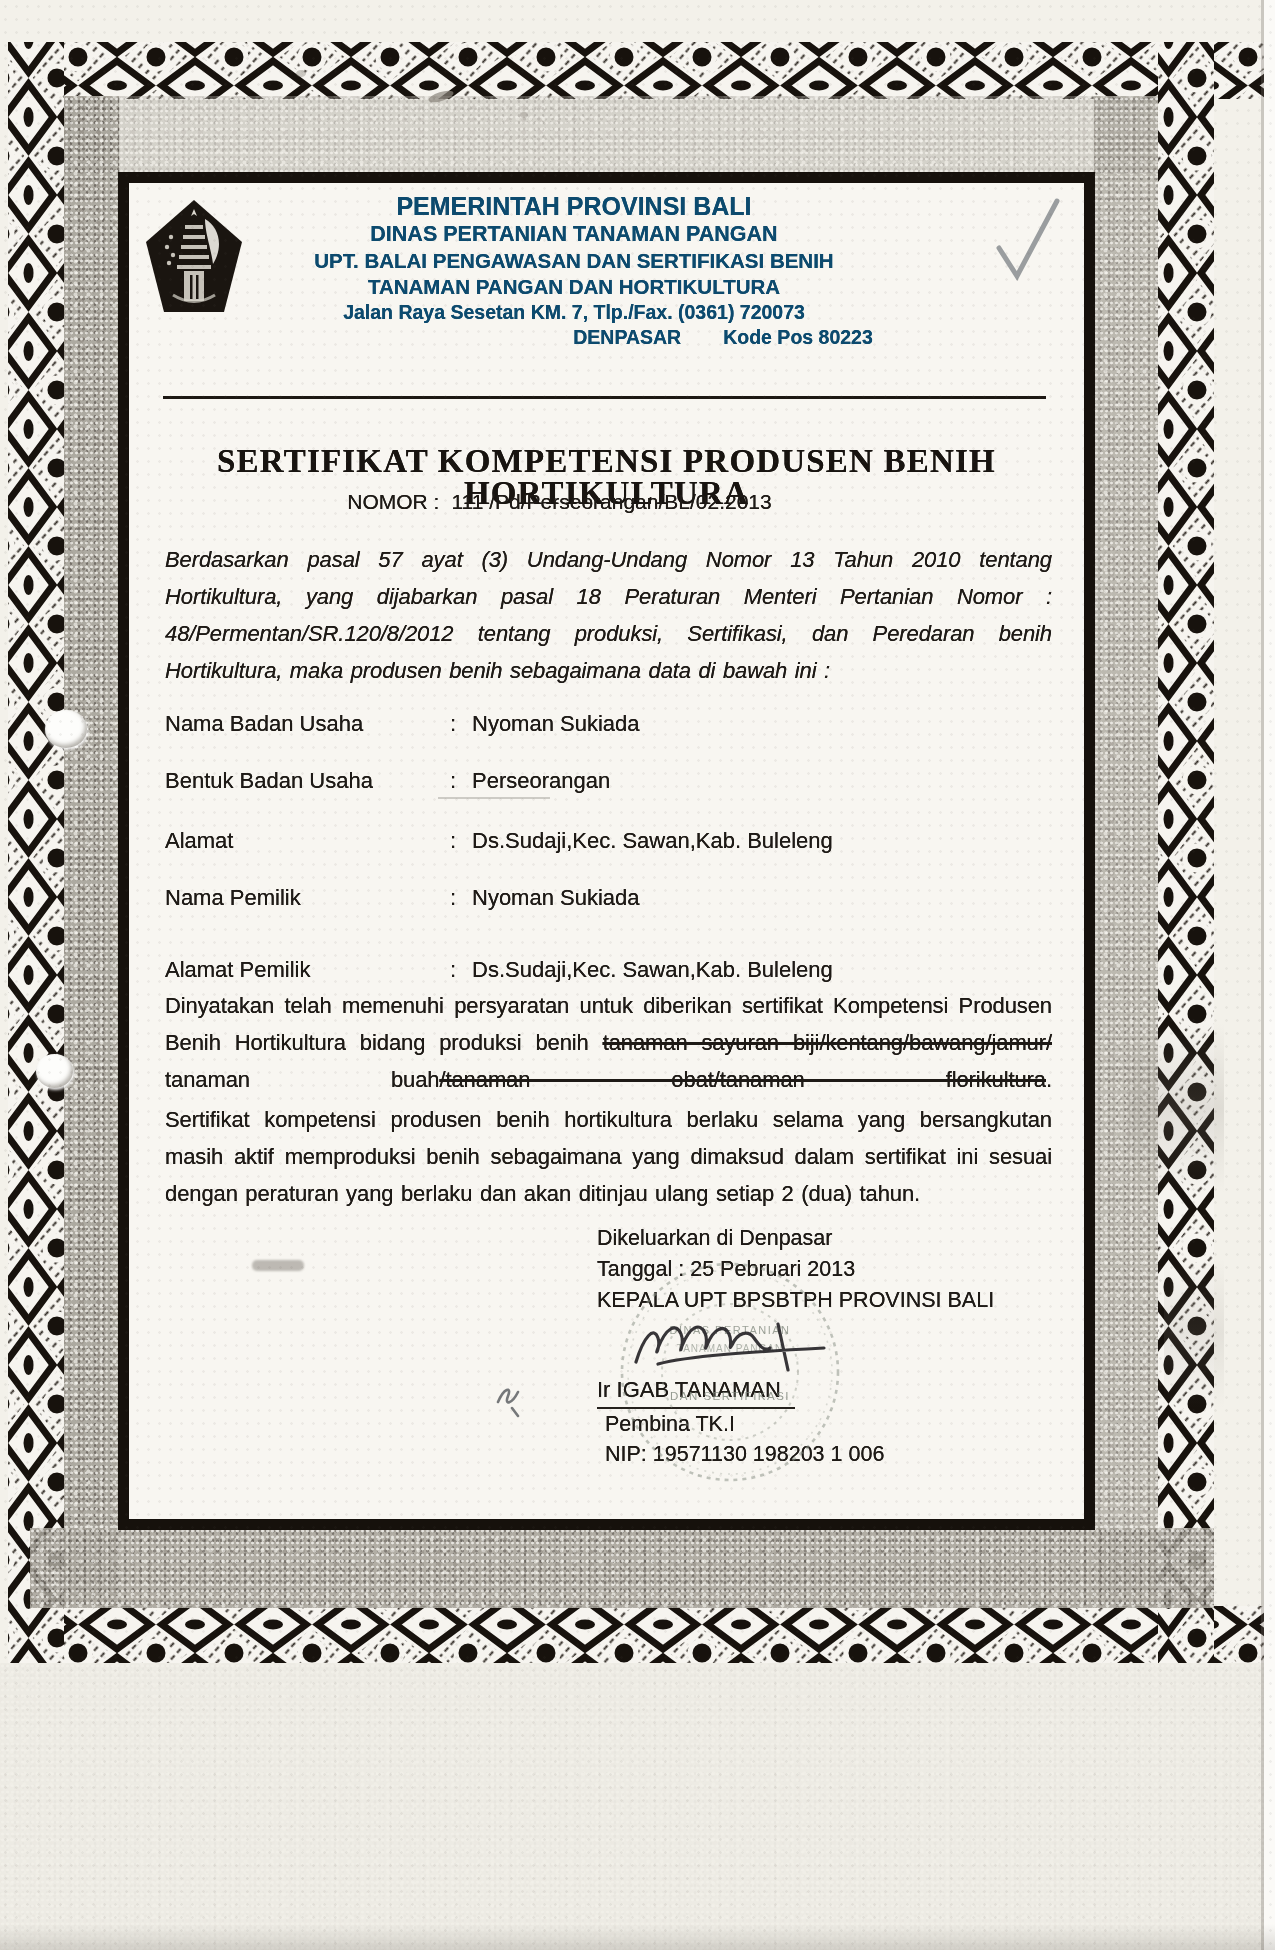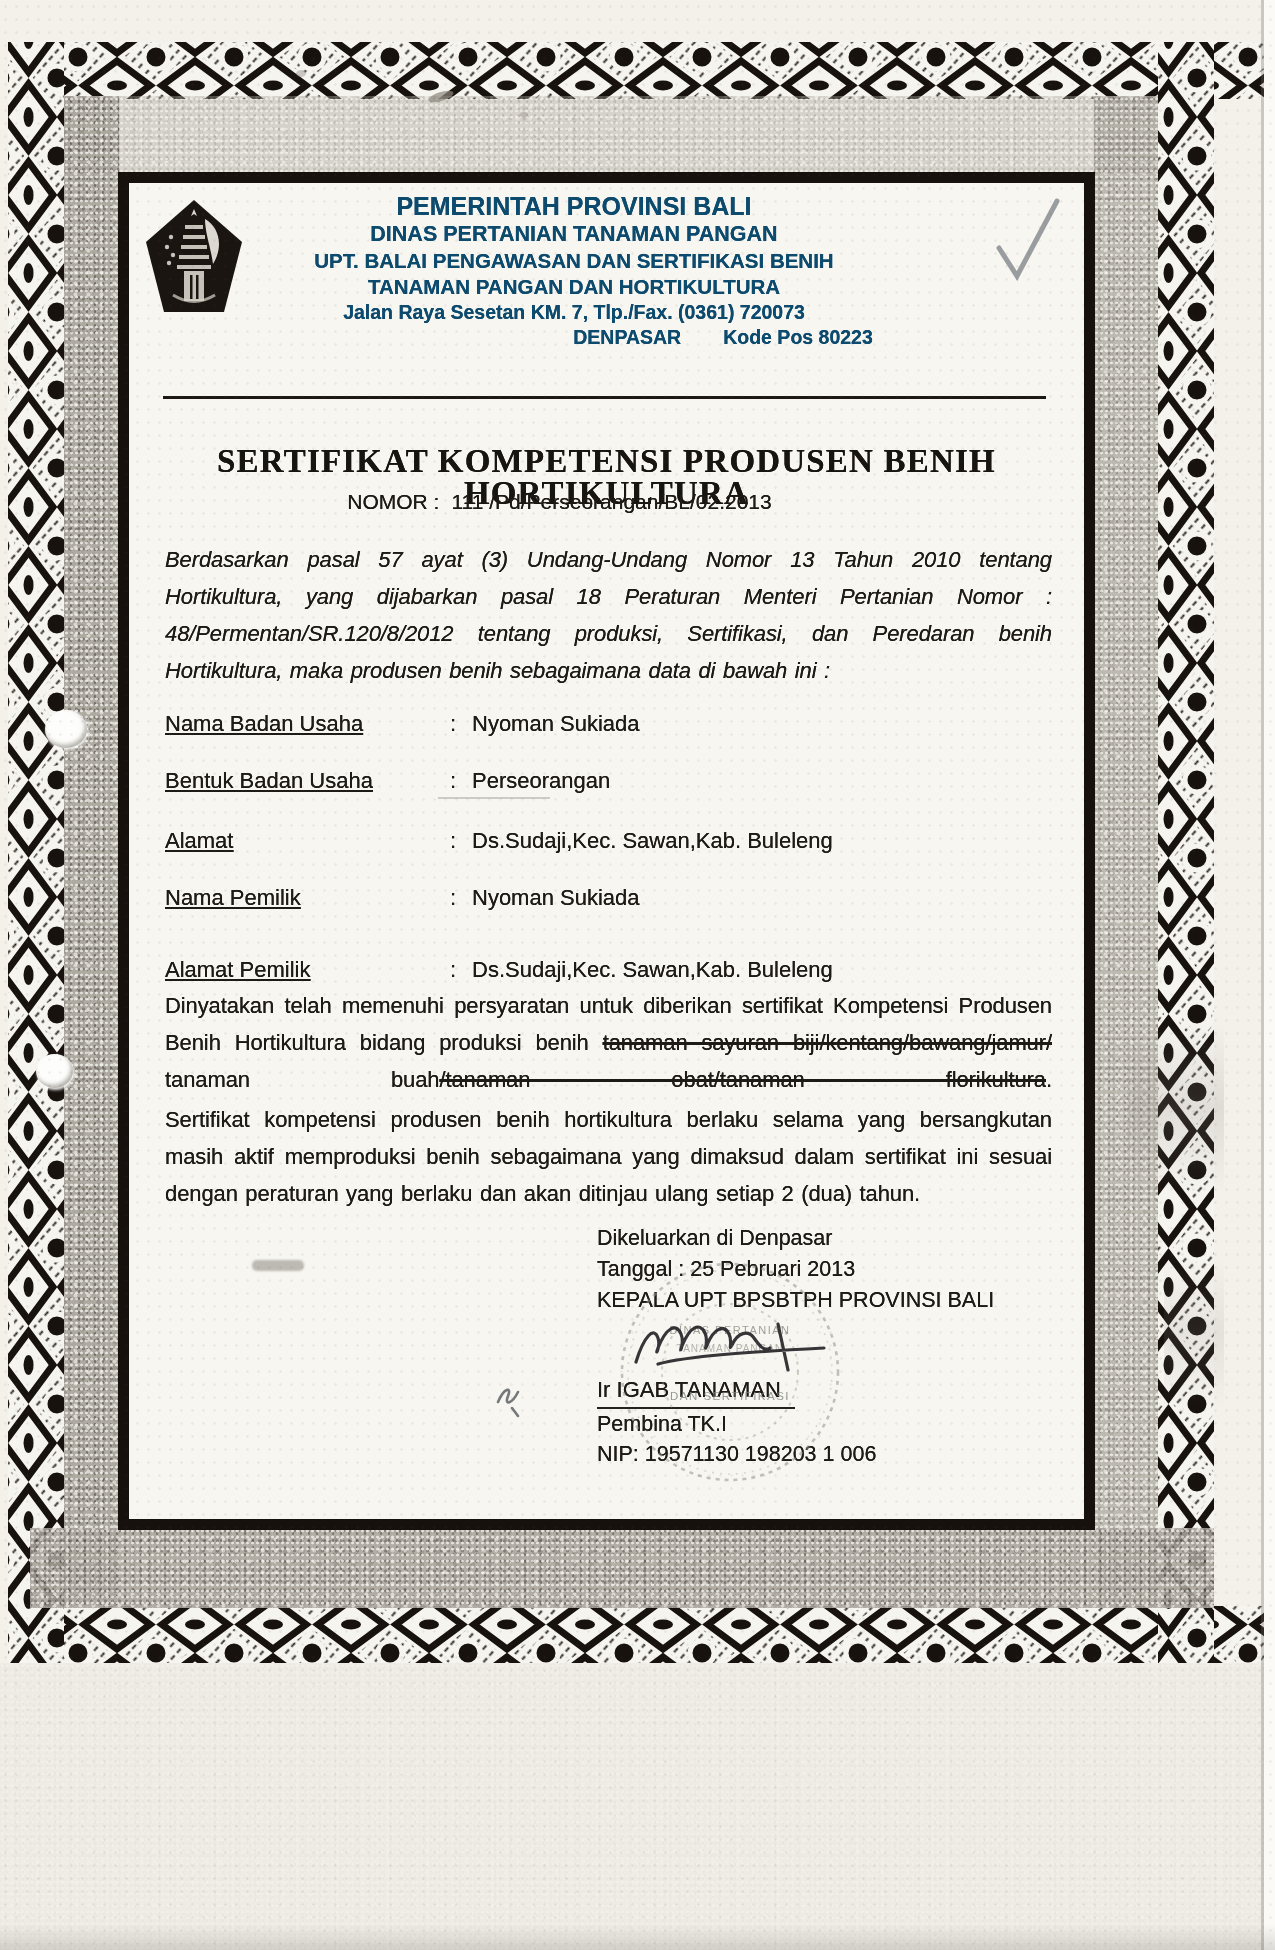--- a/index.html
+++ b/index.html
@@ -64,27 +64,27 @@
   .p2{top:804px;text-align-last:justify;}
   .p3{top:918px;}
   s{text-decoration:line-through;text-decoration-thickness:2.6px;}
   
   .fields{position:absolute;left:0;top:528px;width:919px;padding:0 0 0 36px;font-size:22px;}
   .frow{display:flex;line-height:26px;}
   .frow1{margin-bottom:31px;}
   .frow2{margin-bottom:34px;}
   .frow3{margin-bottom:31px;}
   .frow4{margin-bottom:46px;}
-  .flabel{width:285px;flex:0 0 285px;text-decoration:underline;}
+  .flabel{width:285px;flex:0 0 285px;}
   .fcolon{width:22px;flex:0 0 22px;}
   
   .sig{position:absolute;left:468px;top:1040px;width:470px;font-size:21.5px;line-height:31px;}
   .sig-space{height:57px;}
   .sig-name{display:inline-block;font-size:22px;line-height:34px;border-bottom:2.4px solid #25211d;padding-right:14px;}
-  .sig-rank,.sig-nip{line-height:30px;}
+  .sig-rank,.sig-nip{line-height:30px;margin-left:8px;}
   
   .checkmark{position:absolute;left:867px;top:13px;z-index:5;}
   .stamp{position:absolute;left:483px;top:1065px;z-index:4;}
   .ink{position:absolute;left:499px;top:1135px;z-index:5;}
   .handmark{position:absolute;left:363px;top:1189px;z-index:5;}
   .smear{position:absolute;left:123px;top:1077px;width:52px;height:11px;background:#8d8982;
     border-radius:5px;opacity:.55;filter:blur(1px);}
   .underline-artifact{position:absolute;left:309px;top:614px;width:112px;height:2px;background:#7d7a74;opacity:.35;}
   .streak1{position:absolute;left:1000px;top:840px;width:95px;height:170px;z-index:4;
     background:linear-gradient(to bottom,rgba(140,135,127,0),rgba(140,135,127,.20),rgba(140,135,127,0));}

